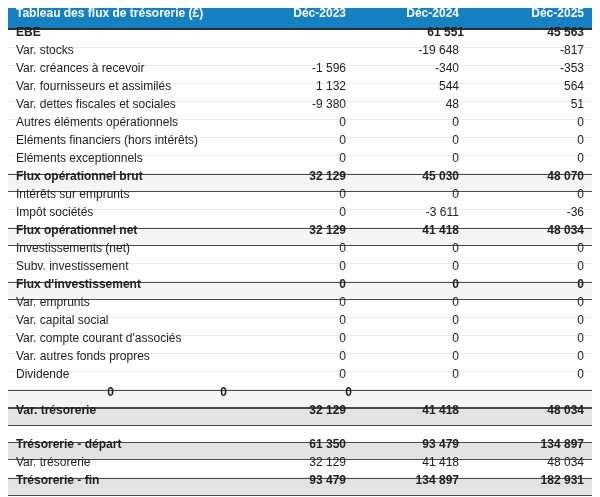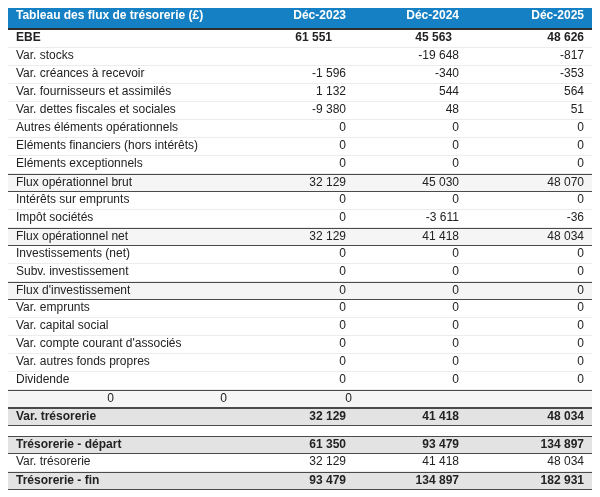--- a/index.html
+++ b/index.html
@@ -14,45 +14,45 @@
     background: #ffffff;
     box-sizing: border-box;
     padding: 8px;
   }
   .cf-table {
     width: 584px;
     box-sizing: border-box;
   }
   .row {
     display: flex;
-    align-items: flex-start;
+    align-items: flex-end;
     height: 18px;
     box-sizing: border-box;
     font-size: 12px;
     color: #222222;
-    padding: 0 8px;
+    padding: 8px 8px;
     border-bottom: 1px solid #ececec;
     background: #ffffff;
   }
   .header-row {
     height: 22px;
     background: var(--header-bg, #1680c4);
     color: var(--header-text, #ffffff);
     font-weight: bold;
     border-bottom: 2px solid #2e2e2e;
   }
   .cell { overflow: hidden; white-space: nowrap; }
   .label { flex: 1; text-align: left; }
   .num { text-align: right; }
   .num.c0 { width: 98px; }
   .num.c1 { width: 113px; }
   .num.c2 { width: 125px; }
   .row.bold { font-weight: bold; gap: 7px; }
   .row.subtotal {
-    font-weight: normal;
+    font-weight: bold;
     background: var(--subtotal-bg, #f5f5f5);
     border-top: 1px solid #4a4a4a;
     border-bottom: 1px solid #4a4a4a;
   }
   .row.total {
     font-weight: bold;
     background: var(--total-bg, #e3e3e3);
     border-top: 1px solid #4a4a4a;
     border-bottom: 1px solid #4a4a4a;
   }
@@ -71,21 +71,20 @@
       <div class="cell label">Tableau des flux de trésorerie (£)</div>
       <div class="cell num c0">Déc-2023</div>
       <div class="cell num c1">Déc-2024</div>
       <div class="cell num c2">Déc-2025</div>
     </div>
     <div id="table-body">
         <div class="row bold">
           <div class="cell label">EBE</div>
           <div class="cell num c0">61 551</div>
           <div class="cell num c1">45 563</div>
-          <div class="cell num c2">48 626</div>
         </div>
         <div class="row normal">
           <div class="cell label">Var. stocks</div>
           <div class="cell num c0">-19 648</div>
           <div class="cell num c2">-817</div>
         </div>
         <div class="row normal">
           <div class="cell label">Var. créances à recevoir</div>
           <div class="cell num c0">-1 596</div>
           <div class="cell num c1">-340</div>

